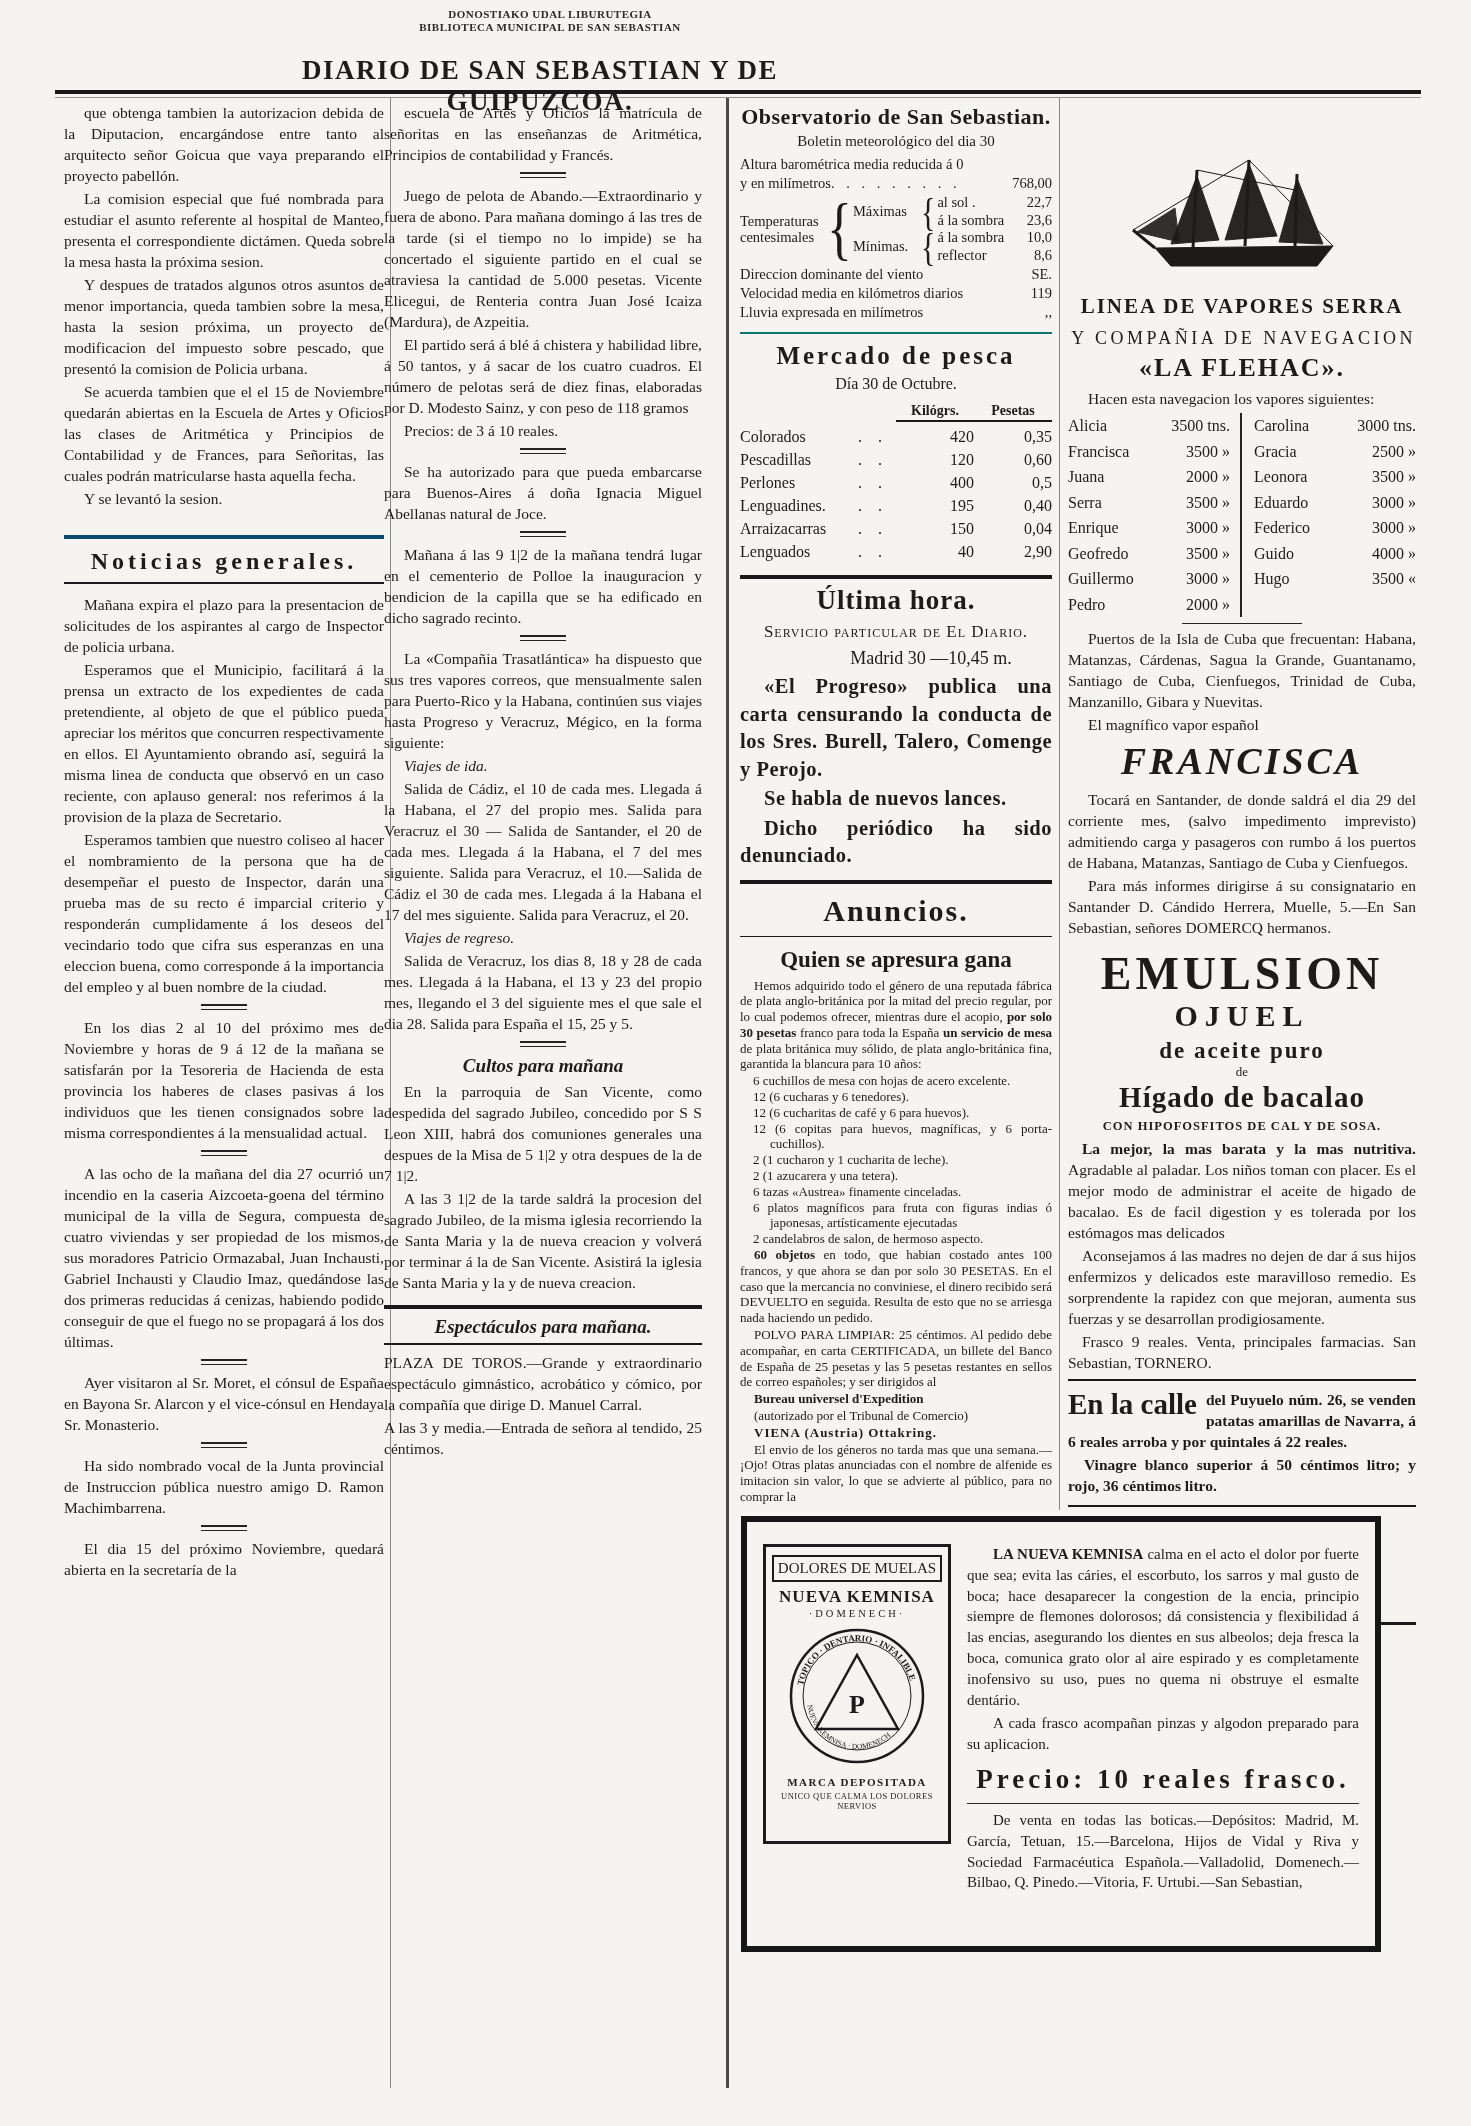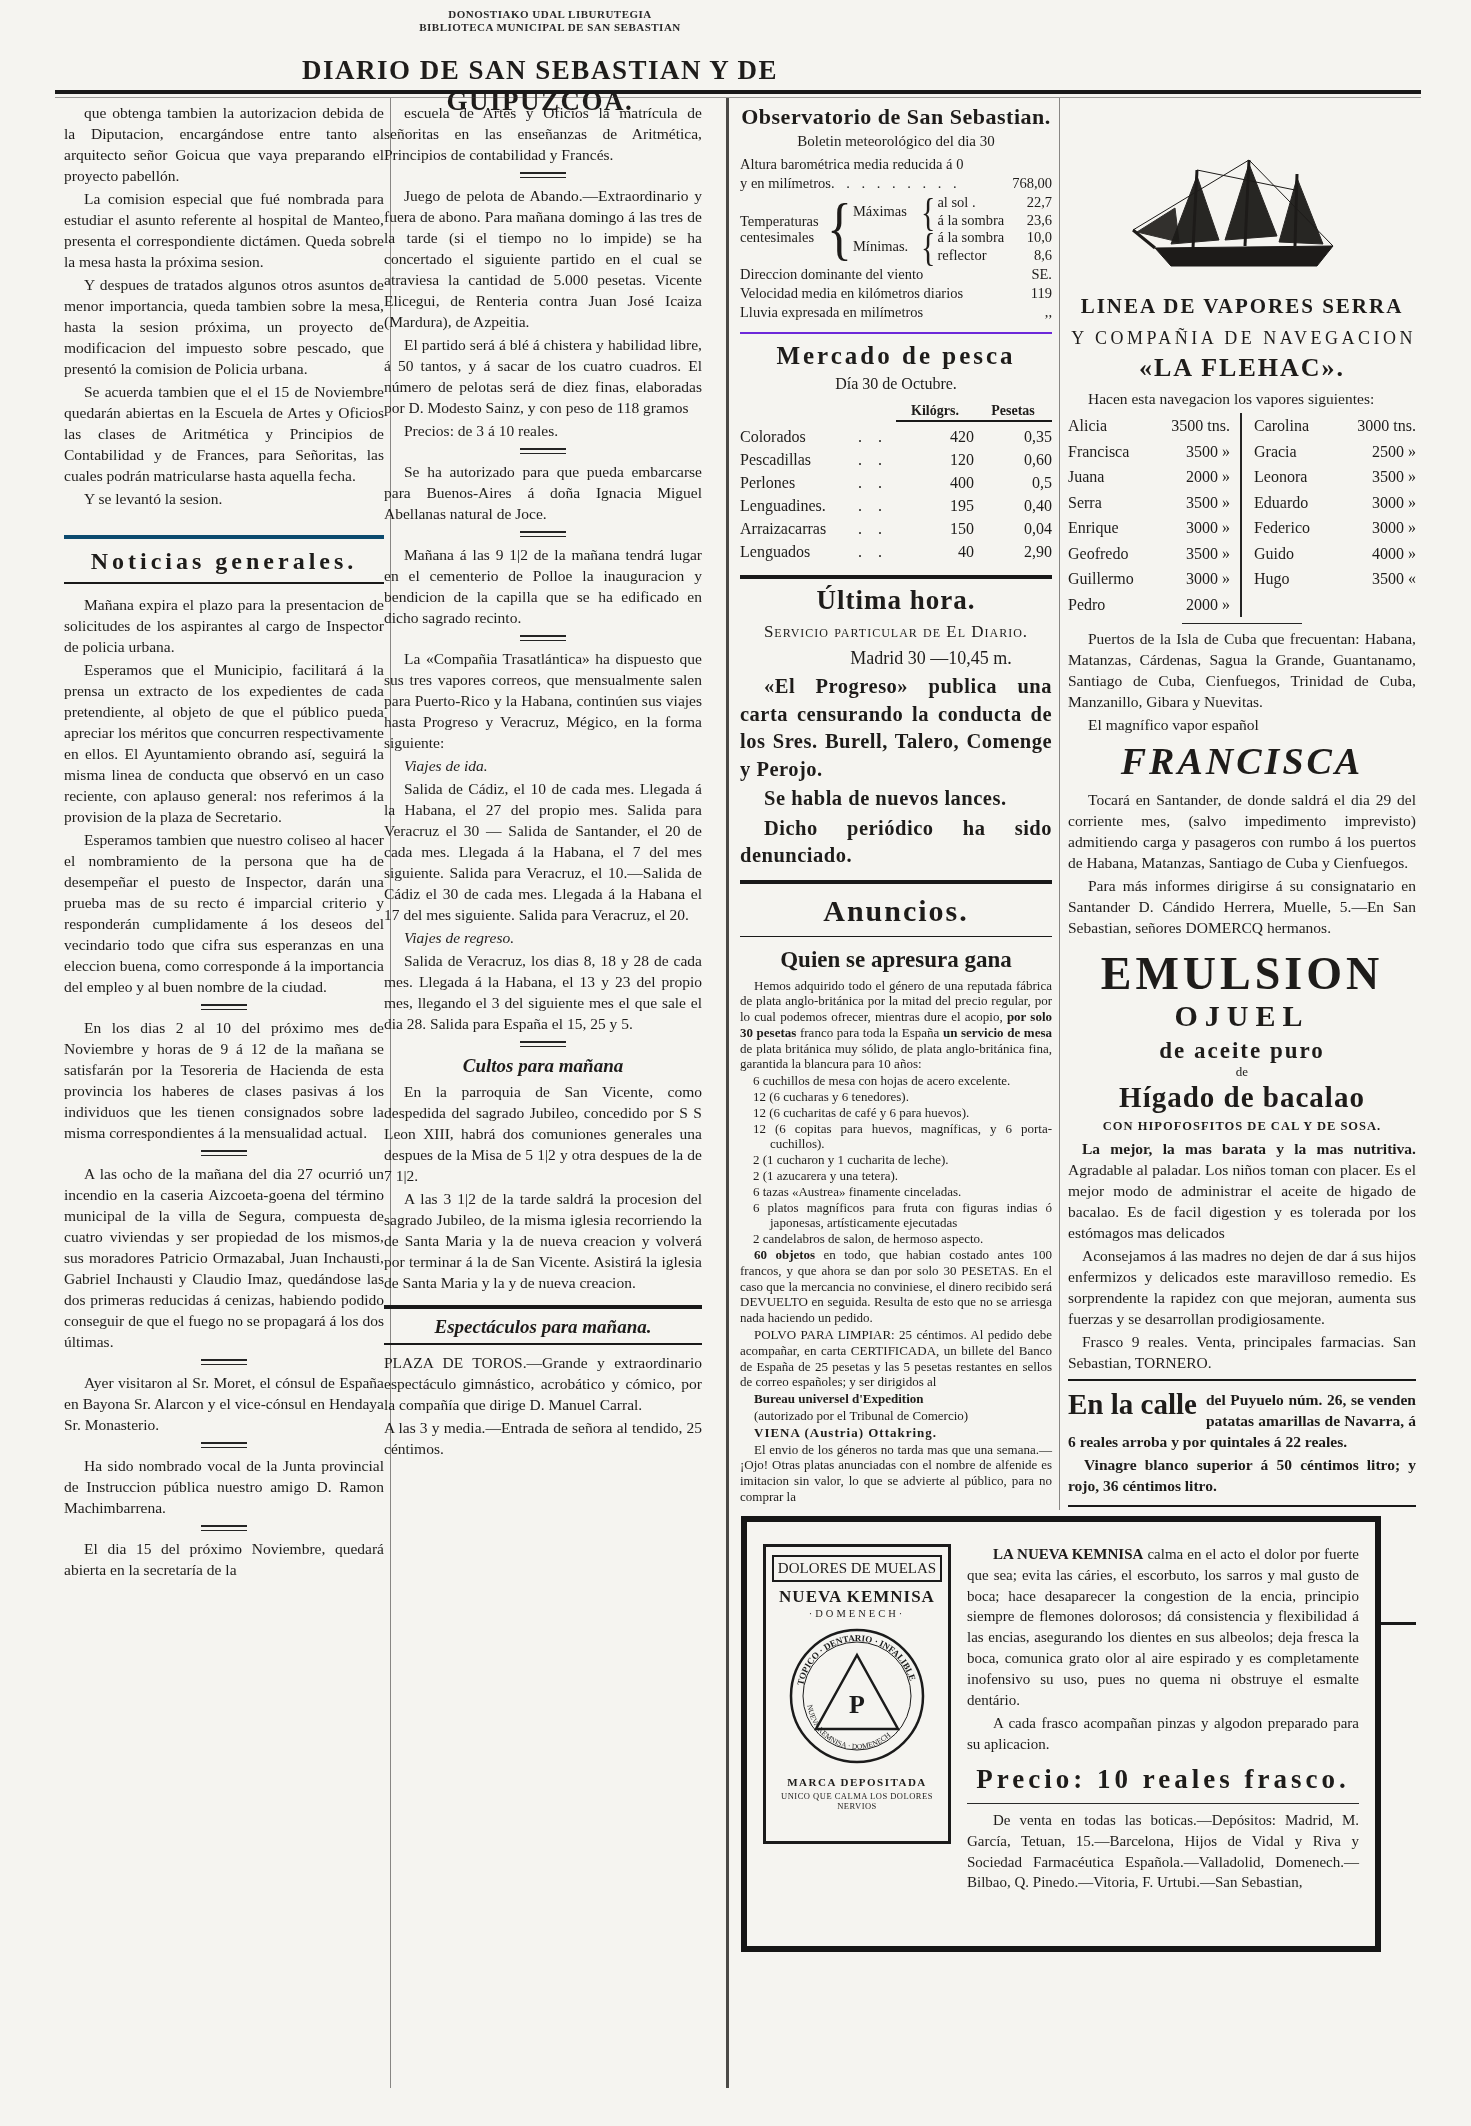--- a/index.html
+++ b/index.html
@@ -51,21 +51,21 @@
   .temp-flex{display:flex;align-items:center;font-size:14.5px;margin:1px 0;}
   .tlabel{width:86px;line-height:16px;}
   .brace{font-size:52px;font-weight:300;line-height:1;transform:scaleY(1.35);margin:0 1px;}
   .pairs{flex:1;}
   .pair{display:flex;align-items:center;}
   .pname{width:66px;}
   .brace2{font-size:30px;transform:scaleY(1.35);margin:0 2px;line-height:1;}
   .prows{flex:1;}
   .prow{display:flex;justify-content:space-between;line-height:17.5px;}
   
-  .mercado{border-top:2px solid #6d28d9;margin-top:10px;padding-top:8px;}
+  .mercado{border-top:2px solid #0f766e;margin-top:10px;padding-top:8px;}
   .mercado-title{font-size:25px;font-weight:bold;text-align:center;letter-spacing:3px;}
   .mercado-date{text-align:center;font-size:16px;margin:5px 0 10px;}
   .m-head{display:flex;font-size:14px;font-weight:bold;margin-bottom:3px;}
   .m-sp{flex:1;}
   .m-h{width:78px;text-align:center;border-bottom:2px solid #191919;padding-bottom:1px;}
   .m-row{display:flex;font-size:16px;line-height:23px;}
   .m-n{width:118px;}
   .m-dots{flex:1;overflow:hidden;white-space:nowrap;}
   .m-dots::after{content:" .   .   .";letter-spacing:6px;}
   .m-v{width:78px;text-align:right;}

